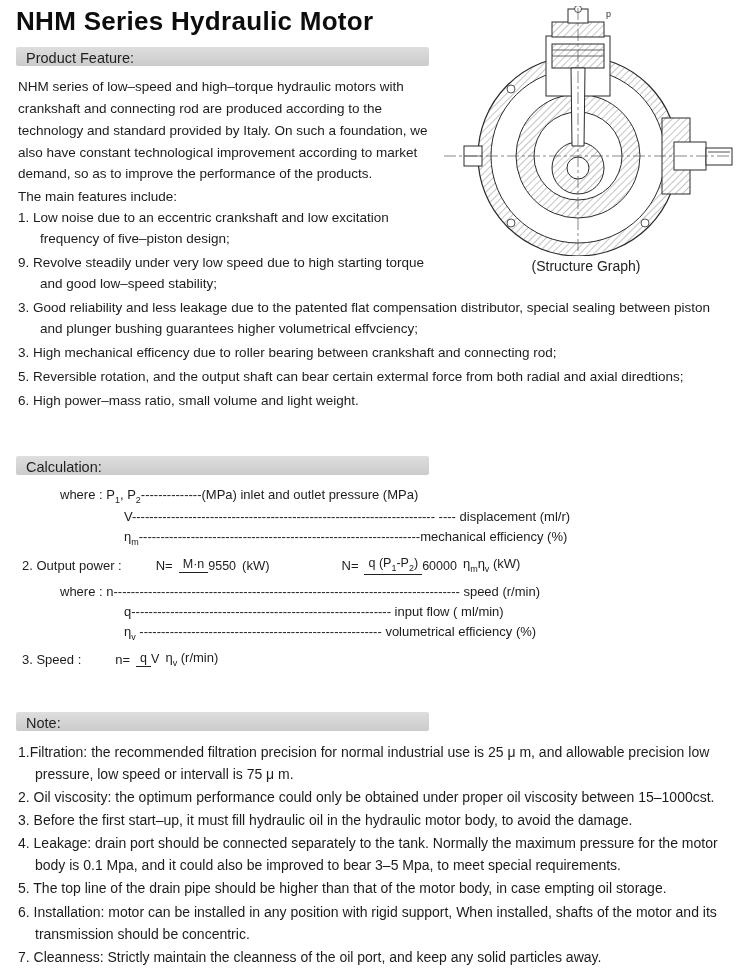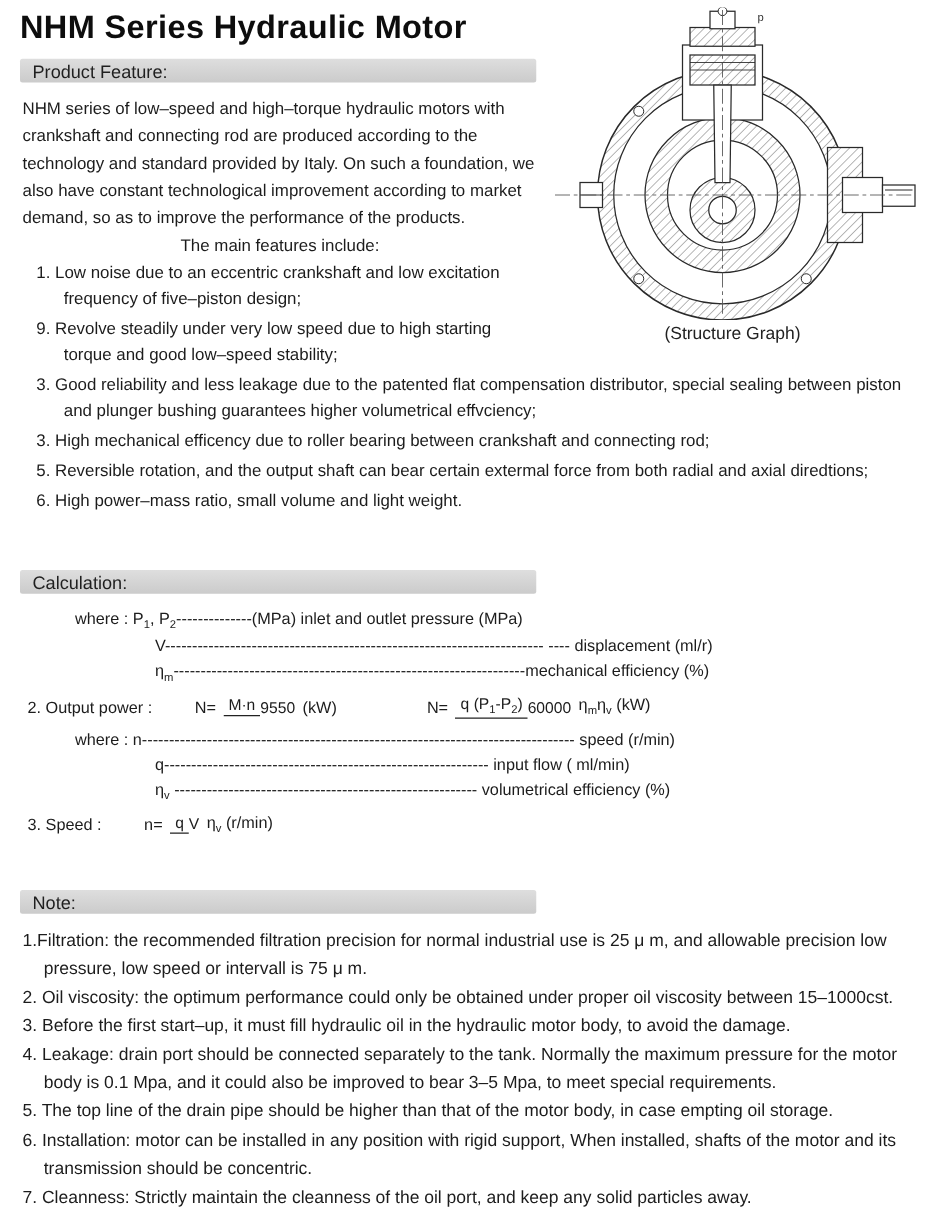--- a/index.html
+++ b/index.html
@@ -47,29 +47,28 @@
   .section-header.clear { clear: both; margin-top: 44px; }
 
   p.intro {
     font-size: 13.5px;
     line-height: 1.62;
     margin: 4px 0 0 2px;
   }
   p.features-label {
     font-size: 13.5px;
     margin: 4px 0 4px 2px;
-    text-align: center;
   }
   .features { margin: 0 0 6px 2px; }
   .feature {
     font-size: 13.5px;
     line-height: 1.55;
     padding-left: 22px;
     text-indent: -22px;
-    margin: 3px 11px;
+    margin: 3px 0;
   }
 
   .calc { font-size: 13px; margin: 12px 0 4px 6px; color: #1c1c1c; }
   .calc-line { margin: 5px 0; white-space: nowrap; }
   .calc-line.w1 { margin-left: 38px; }
   .calc-line.w2 { margin-left: 102px; }
   .power-line, .speed-line { display: flex; align-items: center; margin: 9px 0; }
   .formula { display: inline-flex; align-items: center; gap: 3px; }
   .formula.gap { margin-left: 72px; }
   .formula-1 { margin-left: 34px; }

